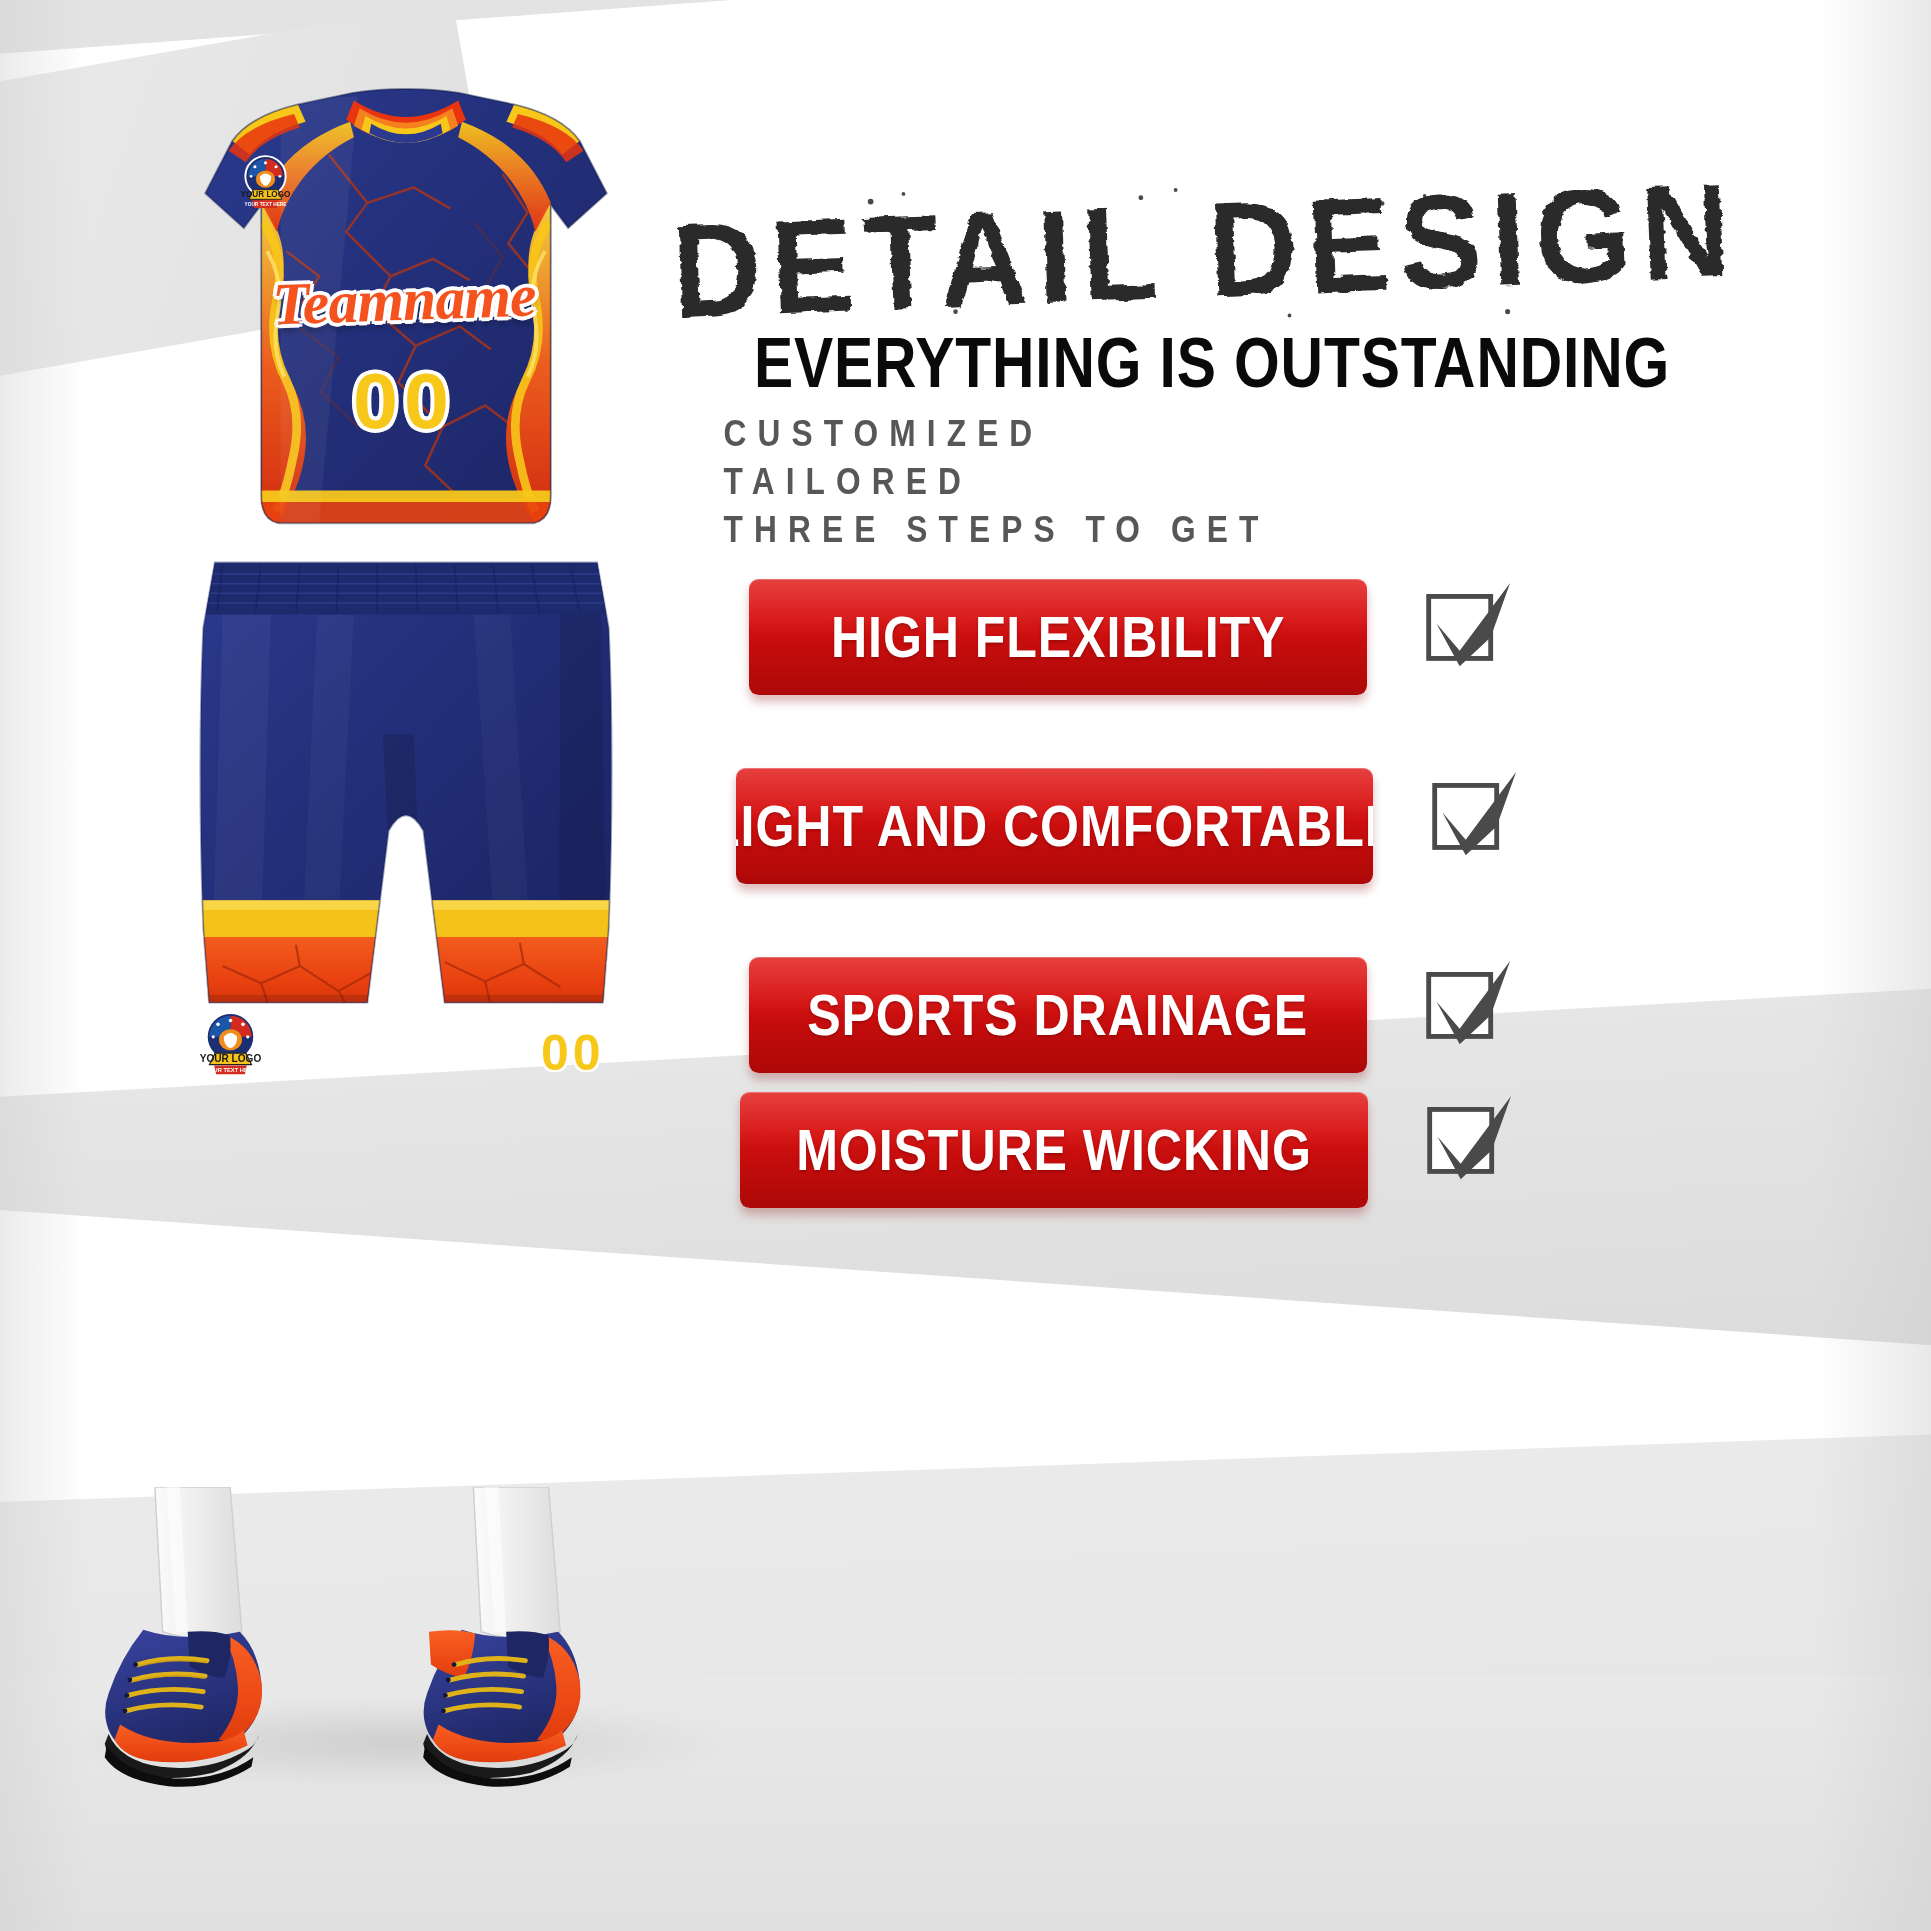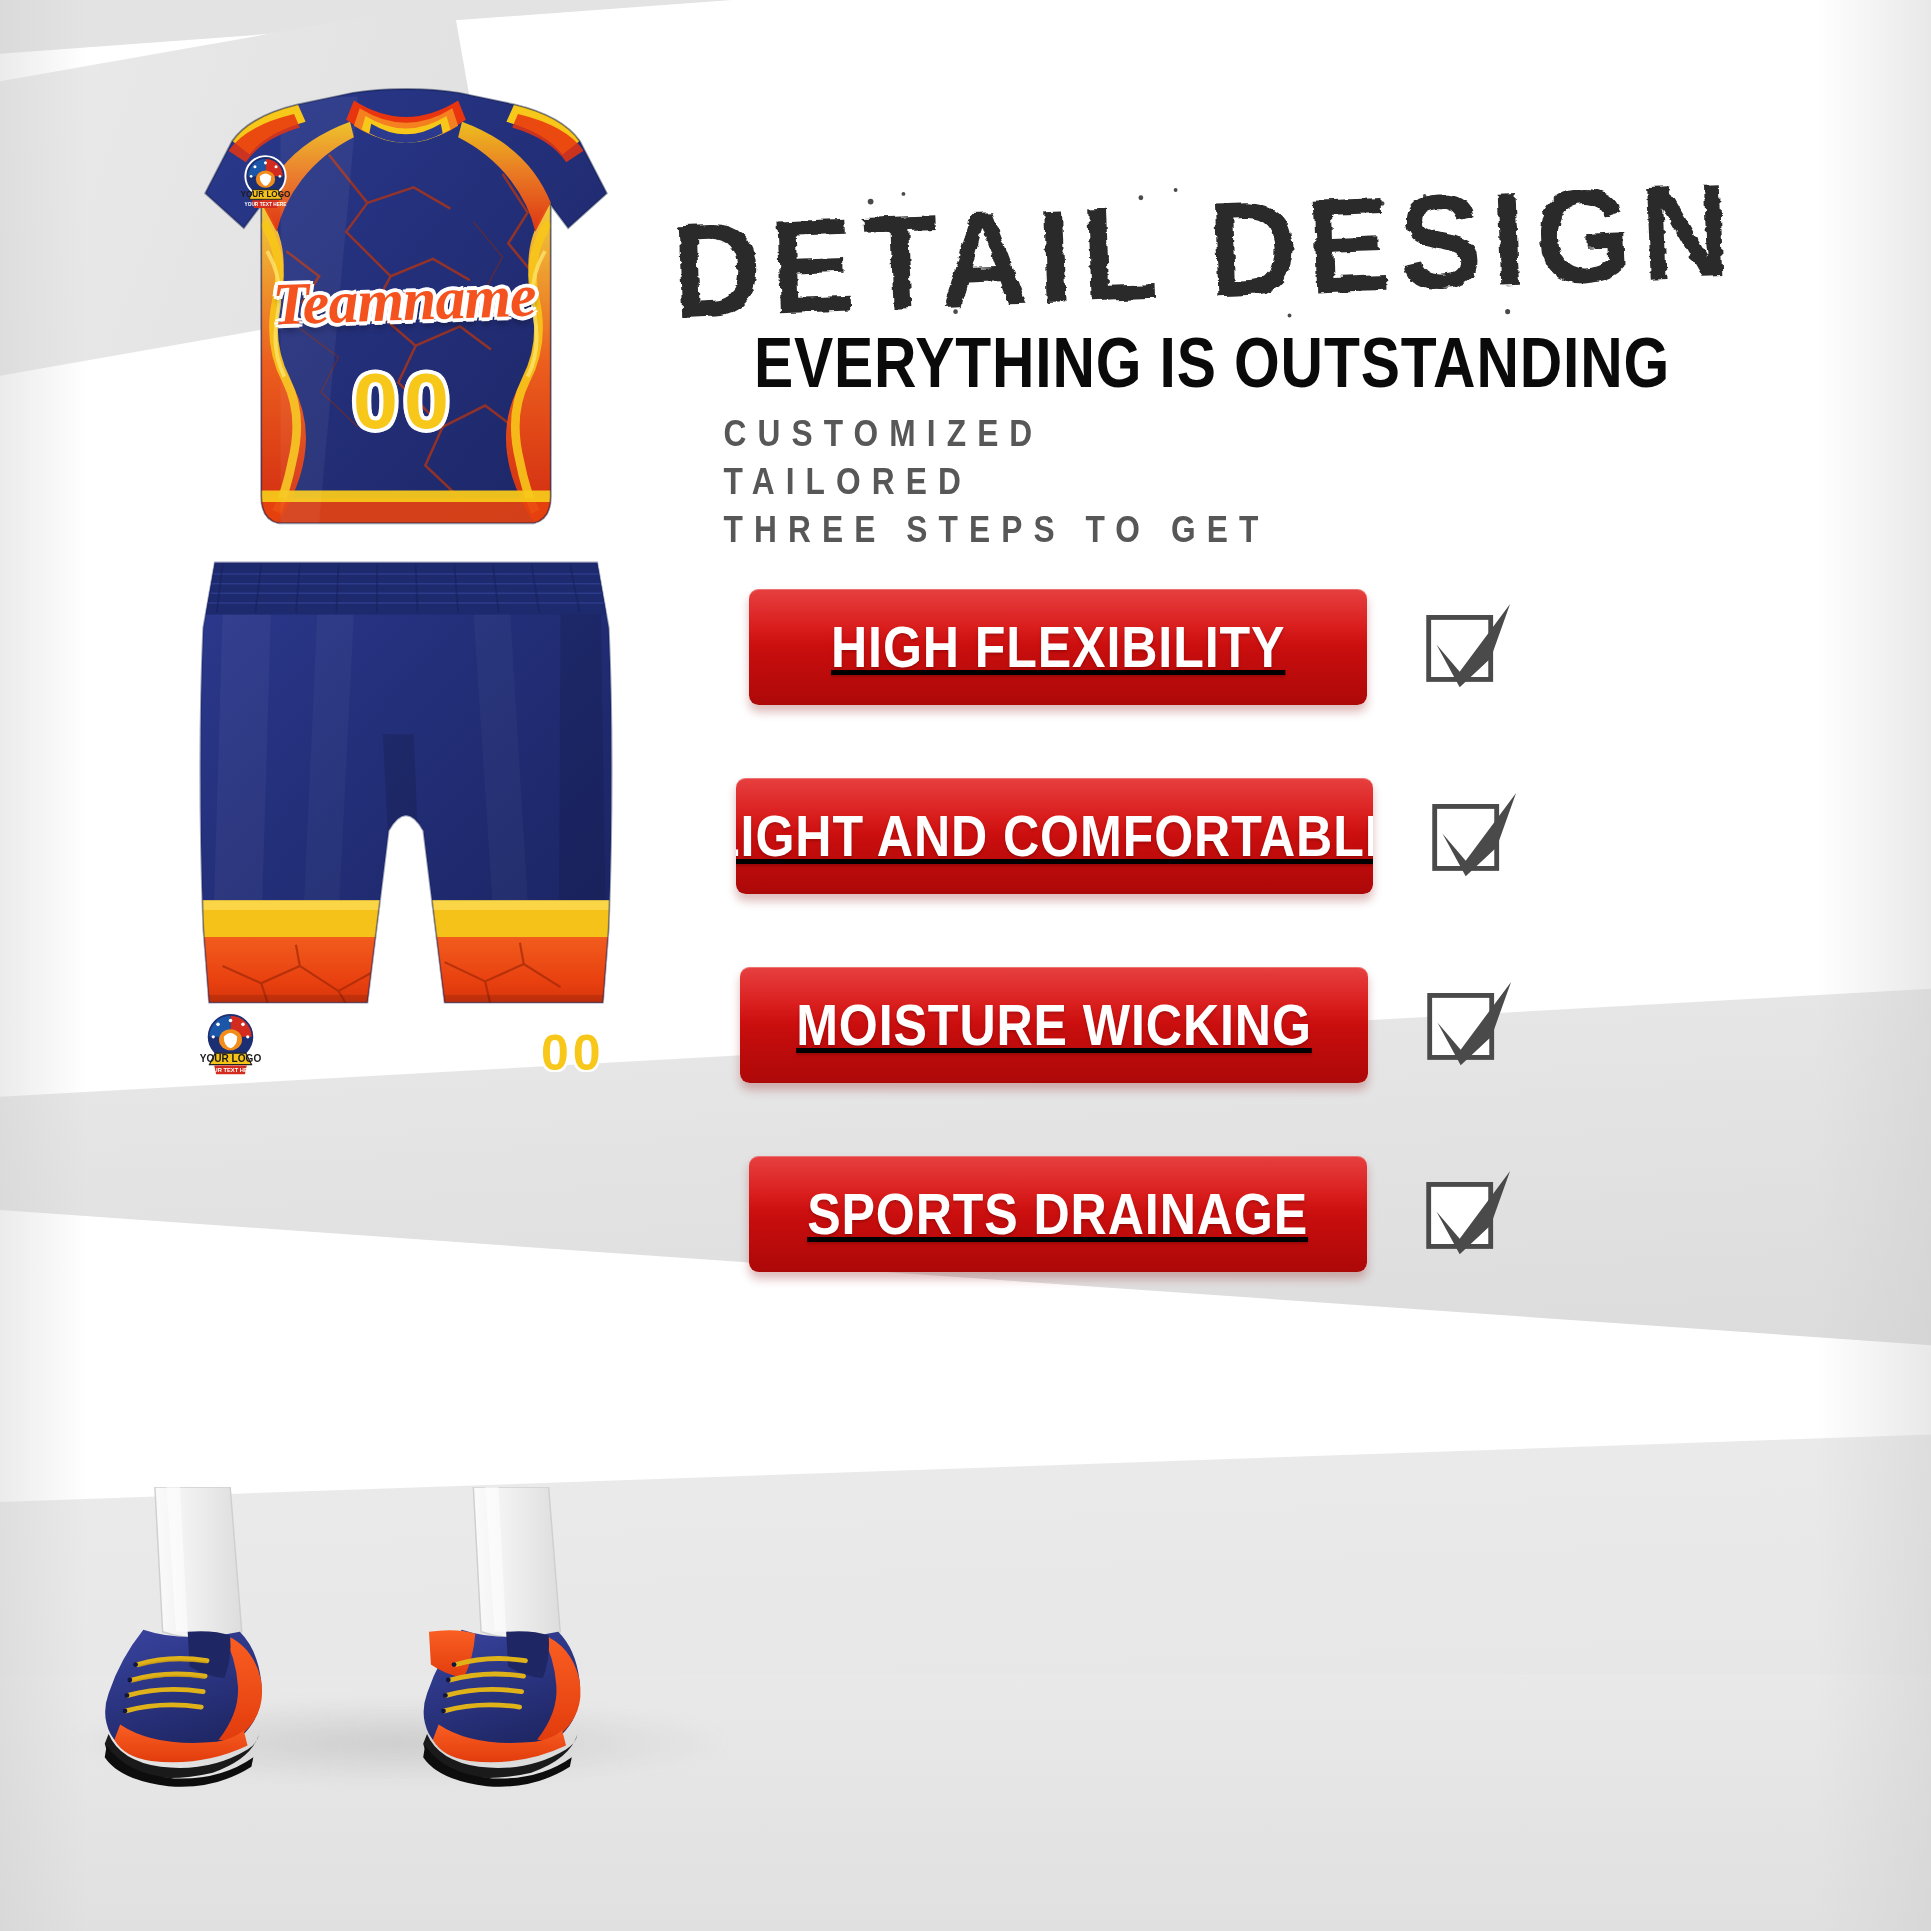--- a/index.html
+++ b/index.html
@@ -105,22 +105,20 @@
     white-space:nowrap;
   }
 
   
   .features{position:absolute;left:-58px;top:444px;width:1139px;}
   .feat-row{
     position:relative;
     height:135px;
     margin-bottom:54px;
     display:flex;
-    align-items:center;
-    text-decoration:underline;
   }
   .feat-banner{
     position:relative;
     height:116px;
     border-radius:9.7px;
     background:linear-gradient(180deg,#e21b1b 0%,#d81212 32%,#c60d0d 56%,#ad0808 100%);
     box-shadow:0 6.8px 9.7px rgba(150,30,30,0.30), inset 0 1px 0 rgba(255,255,255,0.28);
     display:flex;
     align-items:center;
     justify-content:center;
@@ -599,35 +597,35 @@
           <span class="feat-label">LIGHT AND COMFORTABLE</span>
         </div>
         <div class="feat-check">
           <svg viewBox="0 0 96 96" xmlns="http://www.w3.org/2000/svg">
             <rect x="10" y="18" width="64" height="64" fill="#ffffff" stroke="#4a4a4a" stroke-width="5"></rect>
             <path d="M18 46 L42 74 L94 4 L74 60 L42 90 Z" fill="#4a4a4a"></path>
           </svg>
         </div>
       </div>
 
-      <div class="feat-row r2">
+      <div class="feat-row r3">
         <div class="feat-banner">
-          <span class="feat-label">MOISTURE WICKING</span>
+          <span class="feat-label">SPORTS DRAINAGE</span>
         </div>
         <div class="feat-check">
           <svg viewBox="0 0 96 96" xmlns="http://www.w3.org/2000/svg">
             <rect x="10" y="18" width="64" height="64" fill="#ffffff" stroke="#4a4a4a" stroke-width="5"></rect>
             <path d="M18 46 L42 74 L94 4 L74 60 L42 90 Z" fill="#4a4a4a"></path>
           </svg>
         </div>
       </div>
 
-      <div class="feat-row r3">
+      <div class="feat-row r2">
         <div class="feat-banner">
-          <span class="feat-label">SPORTS DRAINAGE</span>
+          <span class="feat-label">MOISTURE WICKING</span>
         </div>
         <div class="feat-check">
           <svg viewBox="0 0 96 96" xmlns="http://www.w3.org/2000/svg">
             <rect x="10" y="18" width="64" height="64" fill="#ffffff" stroke="#4a4a4a" stroke-width="5"></rect>
             <path d="M18 46 L42 74 L94 4 L74 60 L42 90 Z" fill="#4a4a4a"></path>
           </svg>
         </div>
       </div>
 
     </div>

